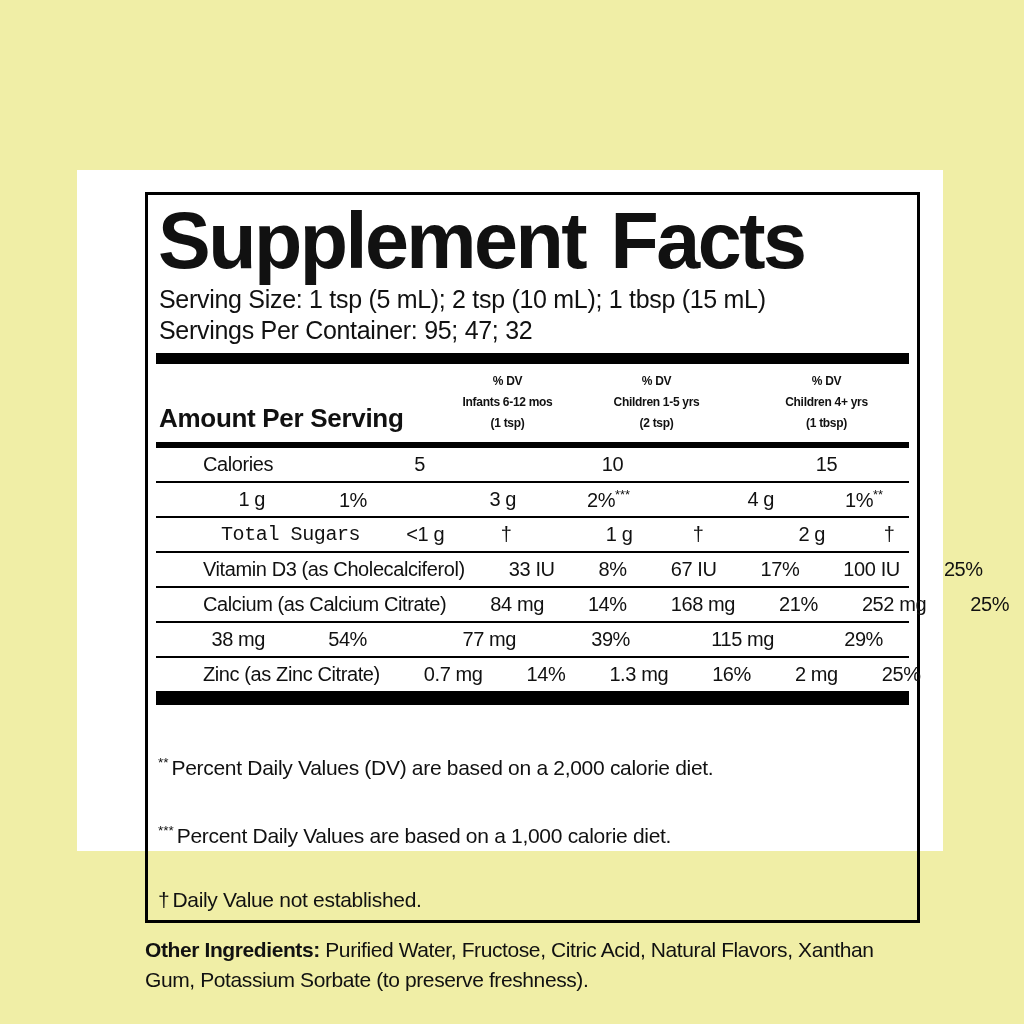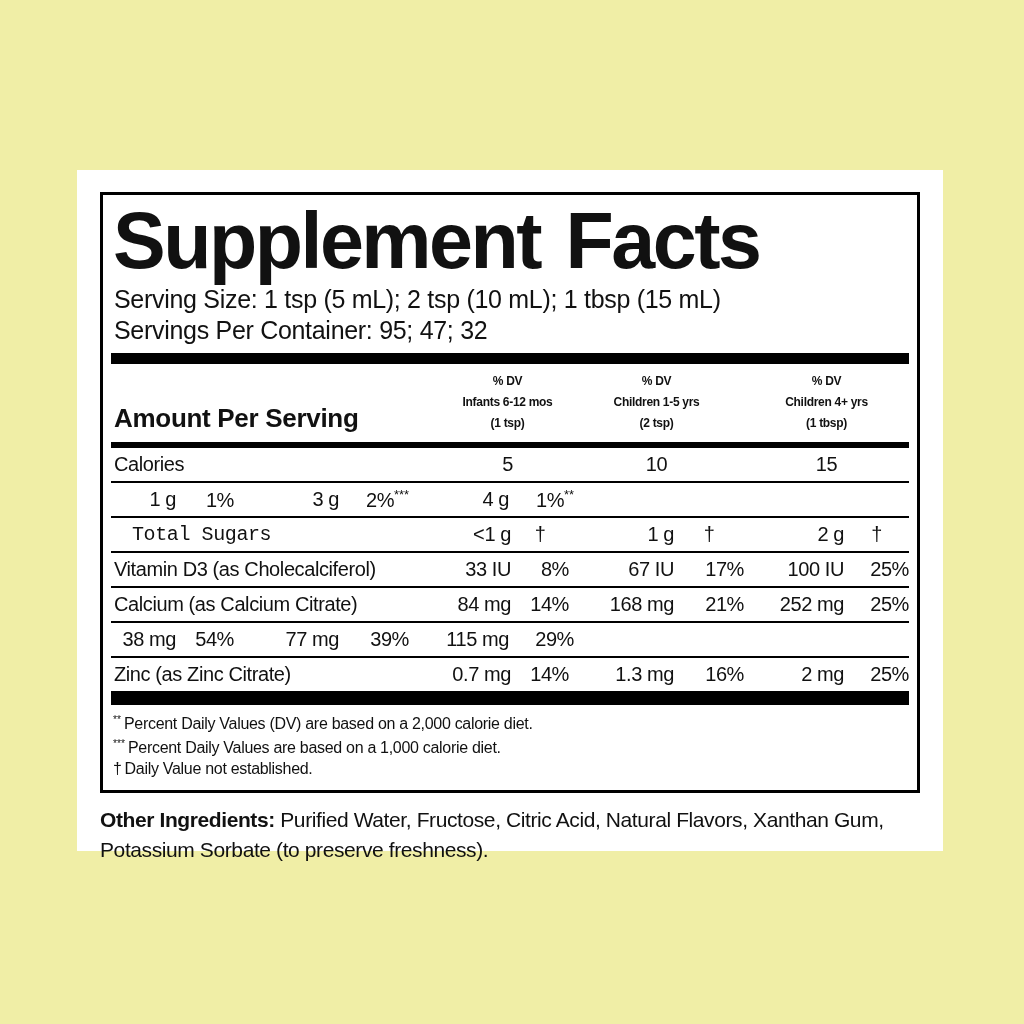--- a/index.html
+++ b/index.html
@@ -8,20 +8,21 @@
     background: #F0EEA6;
     font-family: "Liberation Sans", sans-serif;
     color: #111111;
     -webkit-font-smoothing: antialiased;
   }
   .card {
     position: absolute;
     left: 77px; top: 170px;
     width: 866px; height: 681px;
     background: #FFFFFF;
+    padding-left: 45px;
   }
   .panel {
     margin: 22px 23px 0 23px;
     border: 3px solid #000;
     padding: 4px 8px 8px 8px;
   }
   .panel-title {
     font-size: 79px;
     font-weight: bold;
     letter-spacing: -2.5px;
@@ -67,21 +68,21 @@
   
   .trow {
     display: flex;
     align-items: center;
     height: 35px;
     border-bottom: 2px solid #000;
     font-size: 20px;
     letter-spacing: -0.4px;
   }
   .trow:last-of-type { border-bottom: none; }
-  .c { white-space: nowrap; }
+  .c { white-space: nowrap; margin-left: 44px; }
   .name-cell { flex: 1 1 auto; padding-left: 3px; }
   .indent { padding-left: 21px; font-family: Liberation Mono, monospace; }
   .a1 { width: 65px;  text-align: right; }
   .p1 { width: 58px;  text-align: right; }
   .a2 { width: 105px; text-align: right; }
   .p2 { width: 70px;  text-align: right; }
   .a3 { width: 100px; text-align: right; }
   .p3 { width: 65px;  text-align: right; }
   .ctr { text-align: center; }
   .cal1 { width: 123px; text-align: center; }
@@ -89,23 +90,24 @@
   .cal3 { width: 165px; text-align: center; }
   sup.marks {
     font-size: 64%;
     vertical-align: super;
     letter-spacing: 0;
   }
 
   
   .footnotes { padding: 5px 0 2px 2px; }
   .fn {
-    font-size: 16px;
+    font-size: 21px;
     line-height: 20.5px;
     letter-spacing: -0.3px;
+    margin-top: 43px;
   }
   .fn sup.marks { margin-right: 3px; }
   .fn .dag { margin-right: 3px; }
 
   
   .other {
     margin: 12px 23px 0 23px;
     font-size: 21px;
     line-height: 30px;
     letter-spacing: -0.4px;

